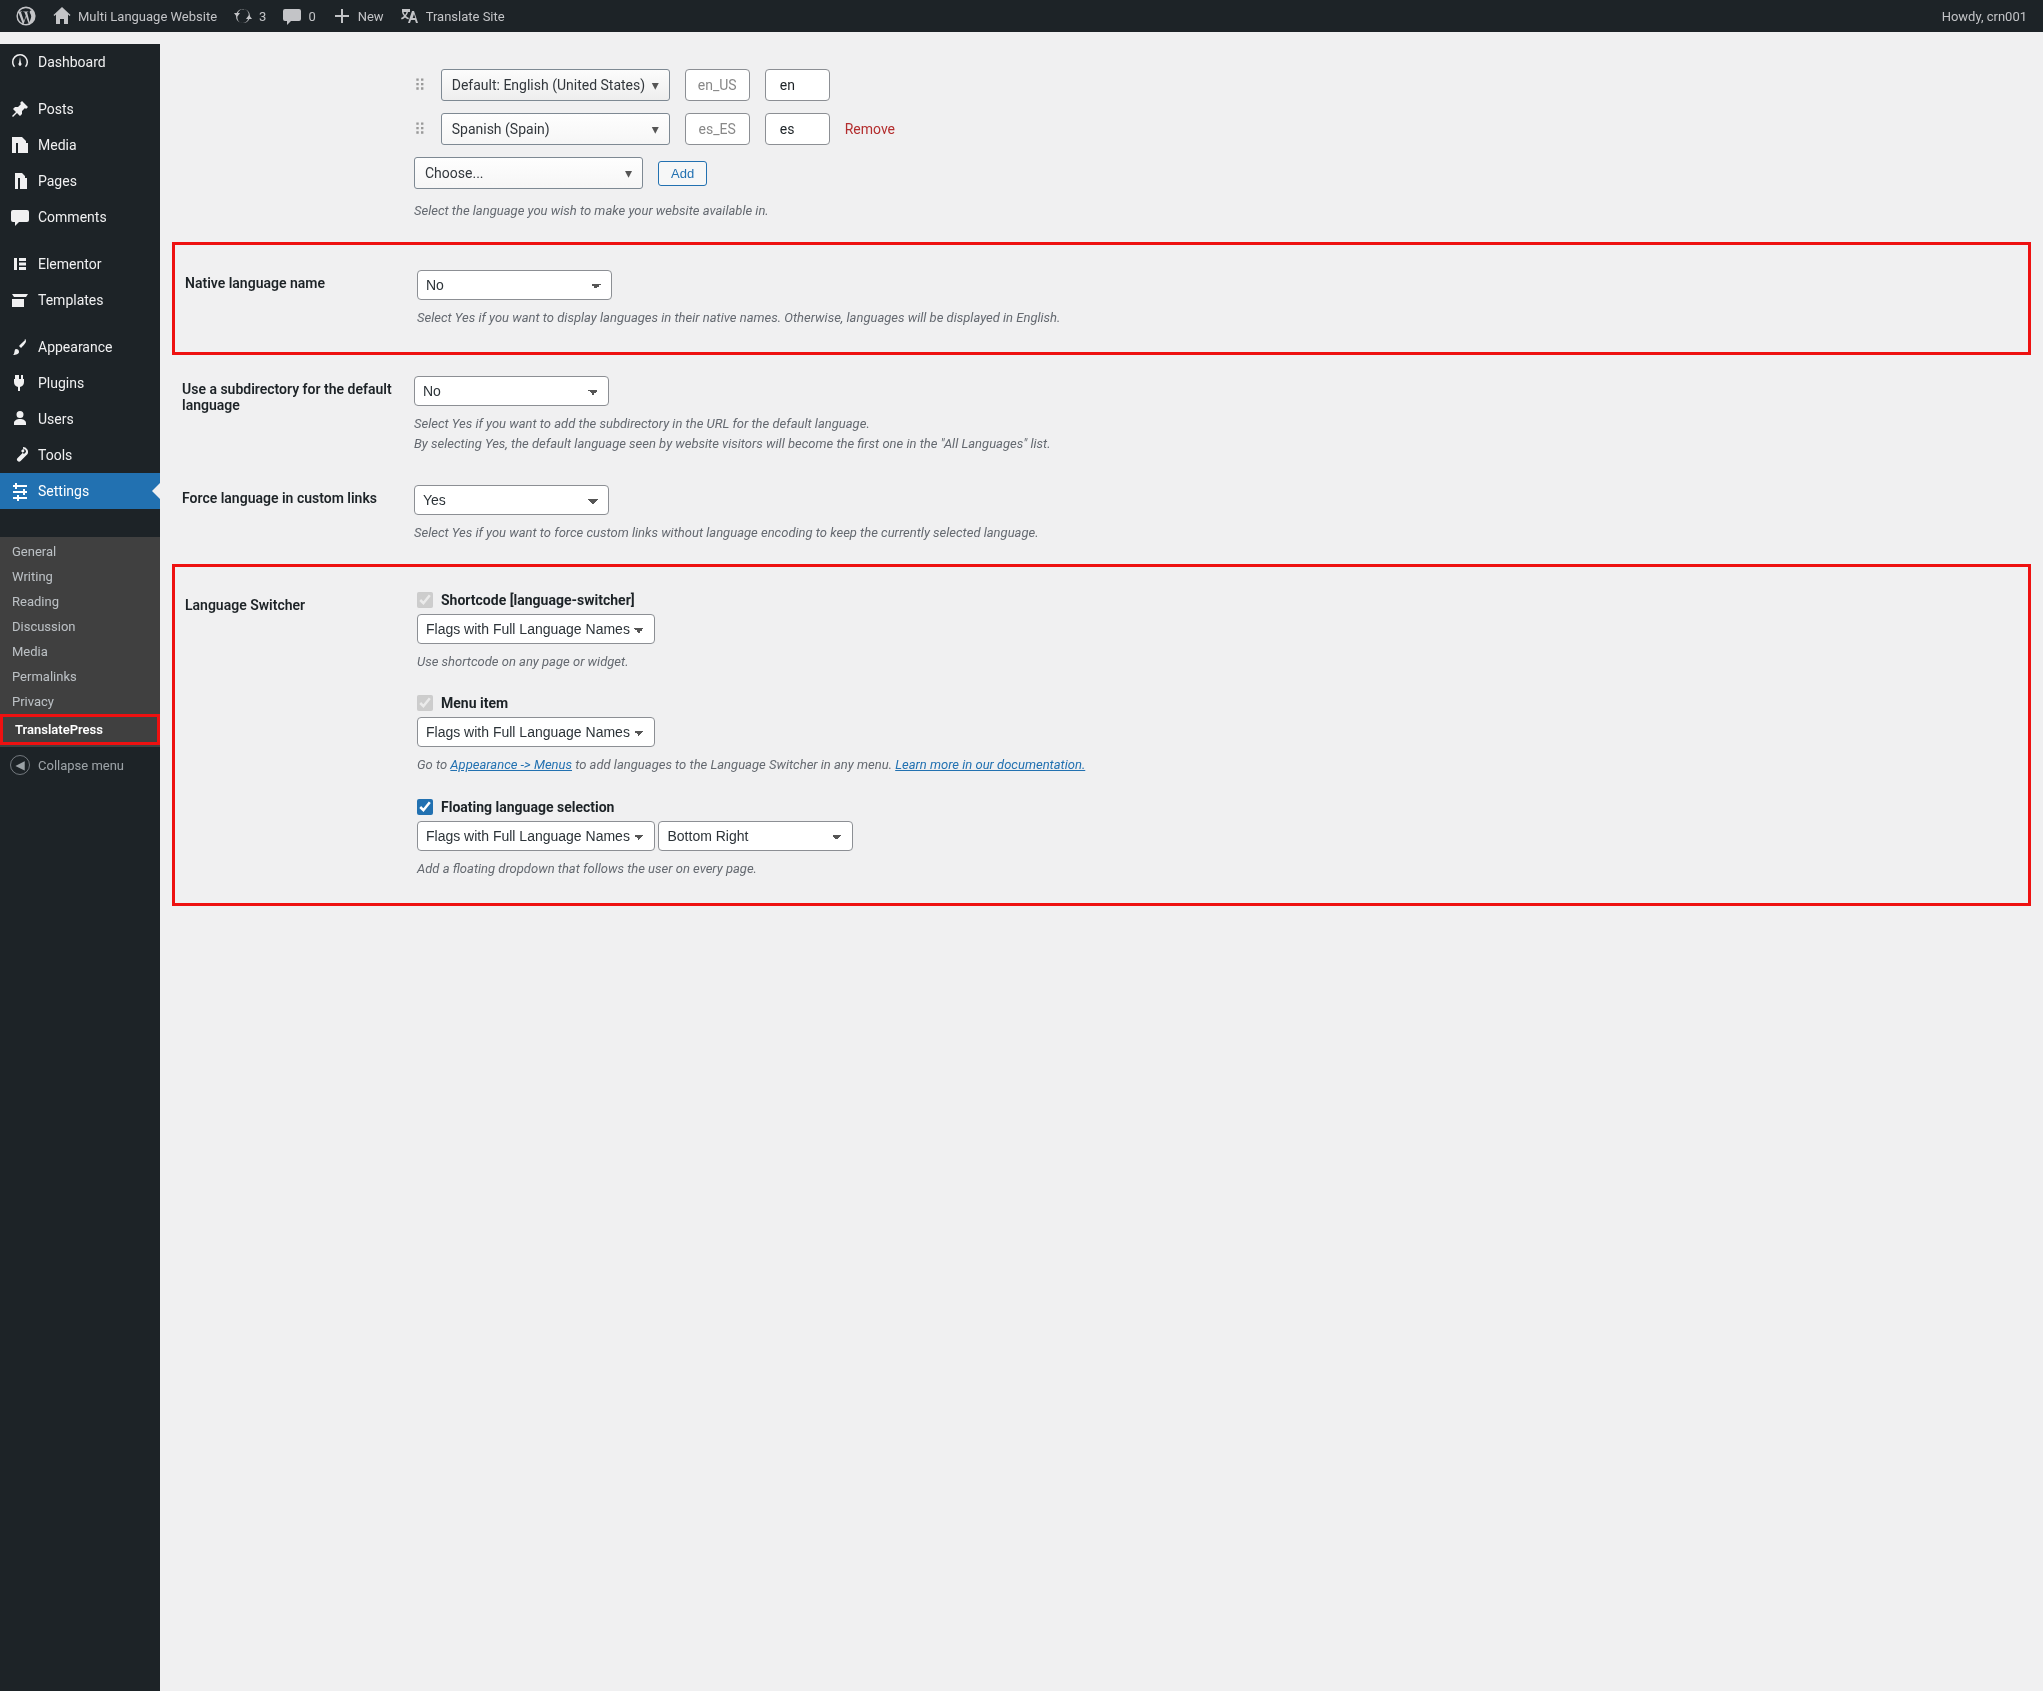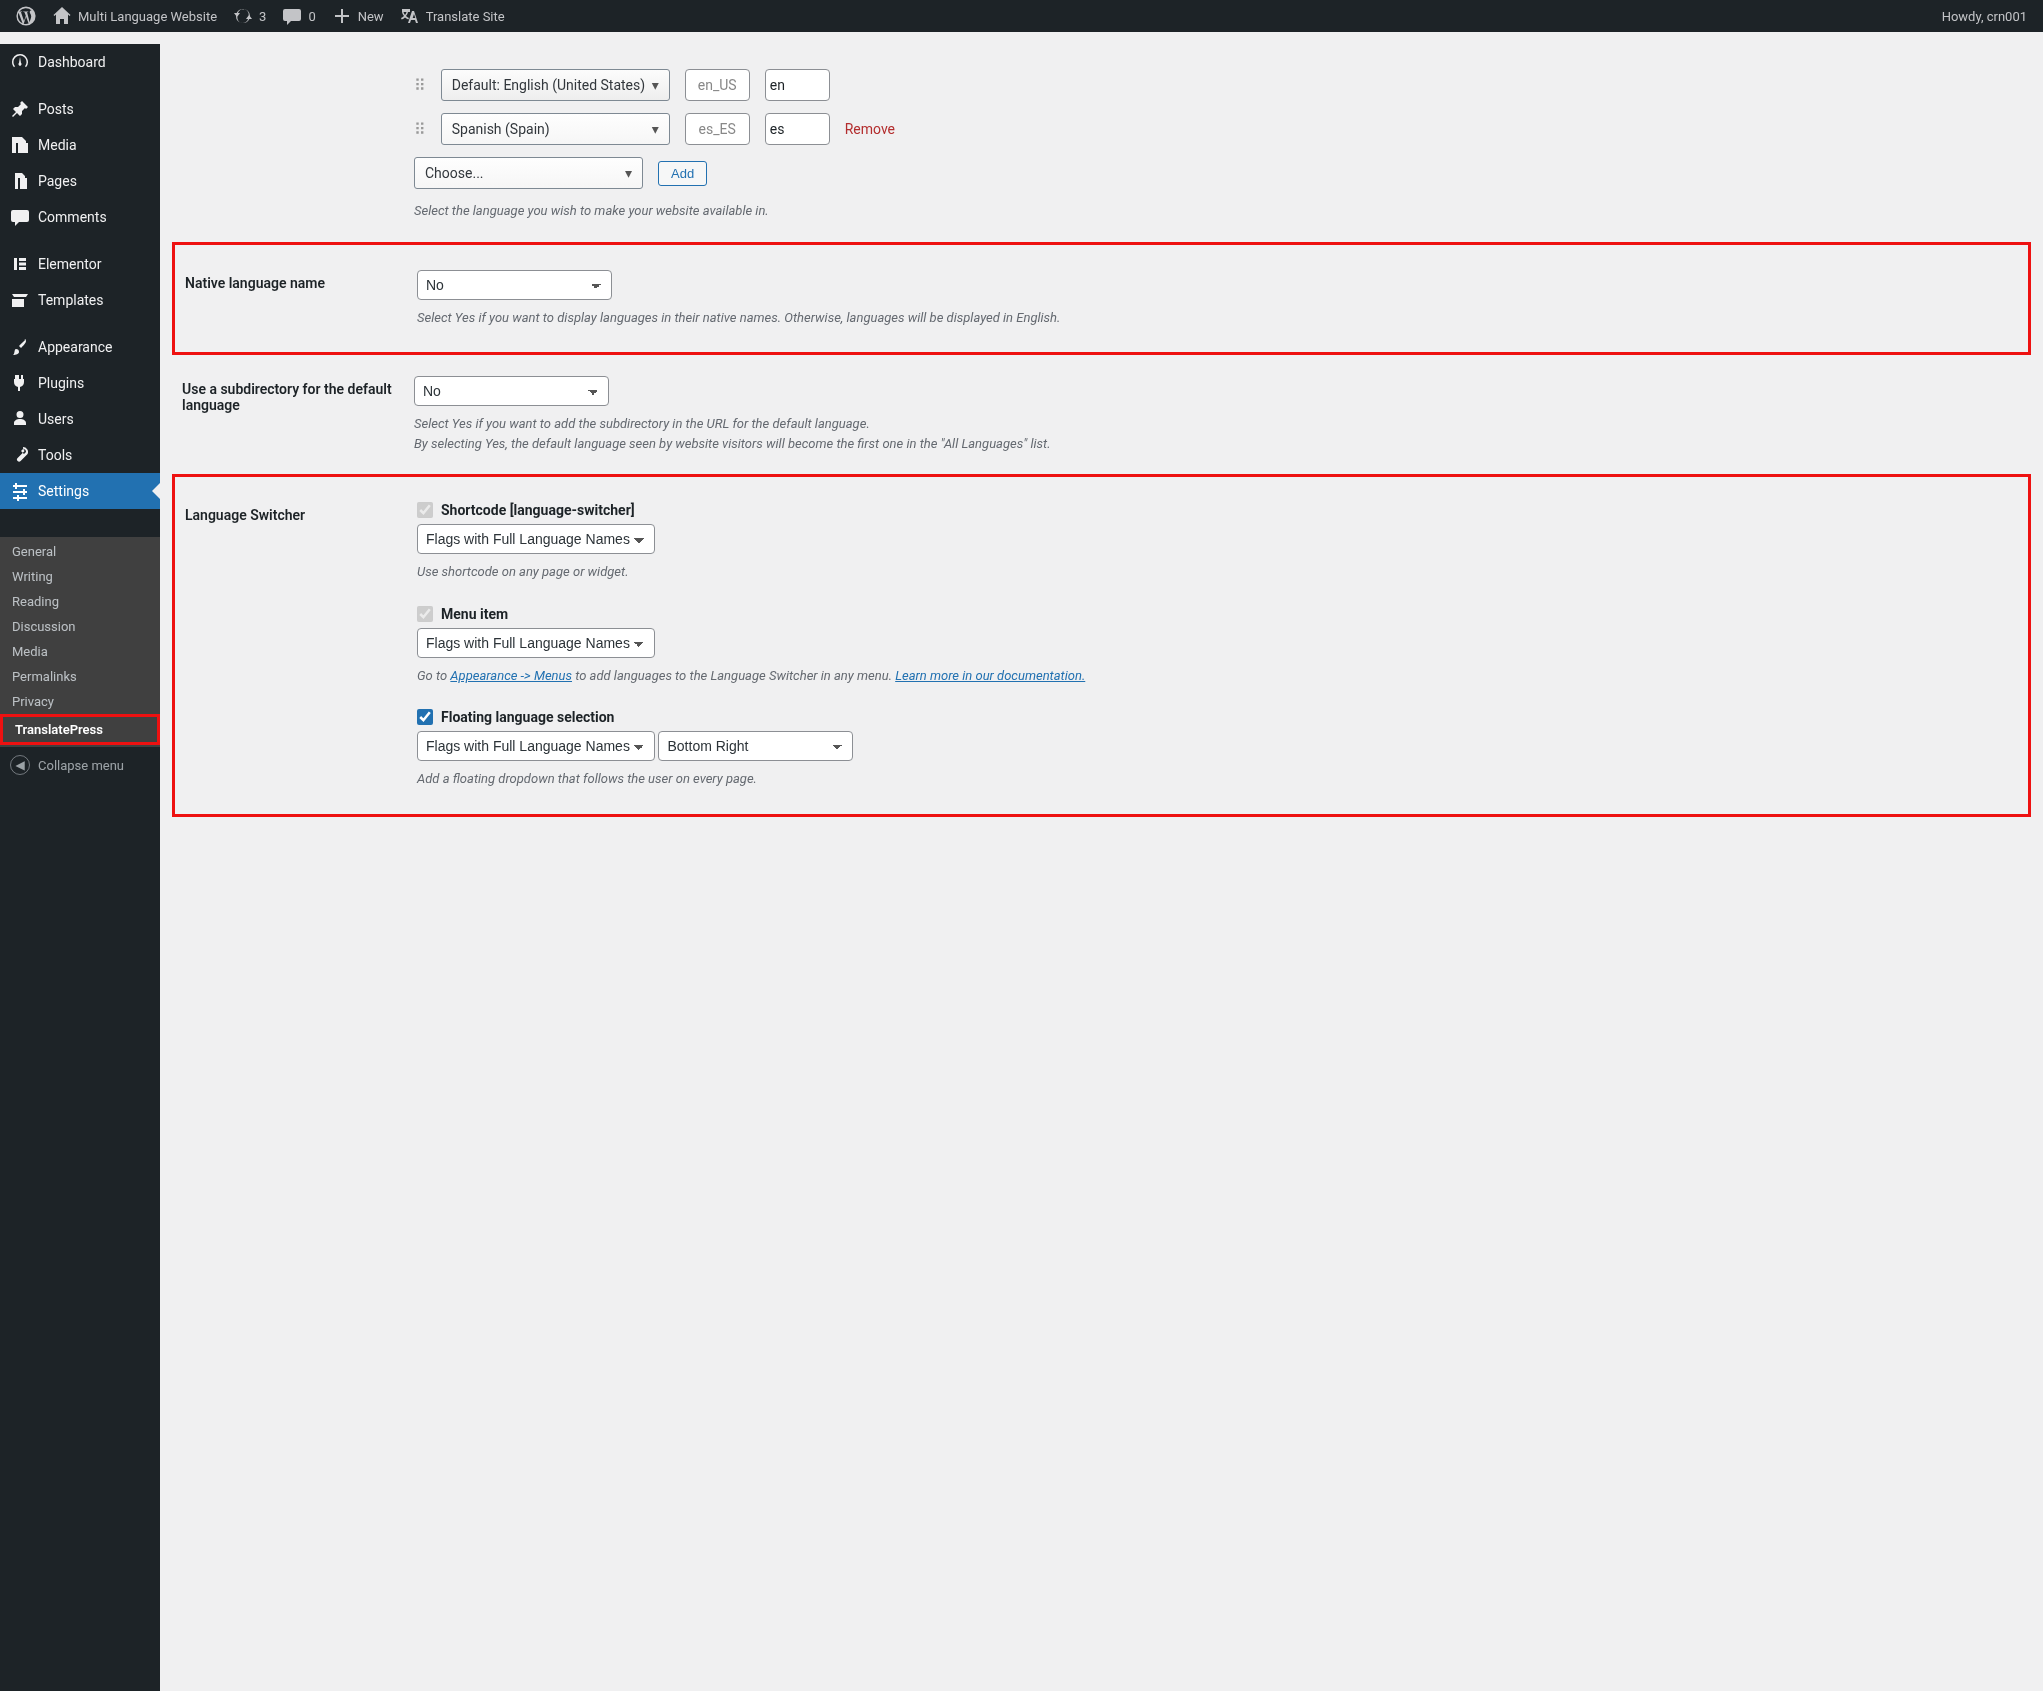--- a/index.html
+++ b/index.html
@@ -65,21 +65,21 @@
   .description { font-style: italic; color: #646970; margin-top: 8px; font-size: 13px; line-height: 1.5;}
   select, input[type=text] {
     height: 30px; border: 1px solid #8c8f94; border-radius: 4px; background: #fff;
     padding: 0 24px 0 8px; font-size: 14px; color: #2c3338;
   }
   select { min-width: 25ch; background-image: linear-gradient(45deg, transparent 50%, #555 50%), linear-gradient(135deg, #555 50%, transparent 50%); background-position: calc(100% - 15px) 13px, calc(100% - 10px) 13px; background-size: 5px 5px; background-repeat: no-repeat; appearance: none;}
   .lang-row { display: flex; align-items: center; gap: 15px; margin-bottom: 12px;}
   .lang-select { width: 229px; height: 32px; border: 1px solid #7e8993; background: linear-gradient(to bottom, #fefefe, #f6f6f6); border-radius: 3px; display:flex; align-items:center; padding: 0 10px; justify-content: space-between; font-size: 14px; color: #32373c;}
   .lang-select .tri { color: #555;}
   .lang-code { width: 65px; height: 32px; border: 1px solid #8c8f94; border-radius: 4px; text-align:right; display:flex; align-items:center; justify-content:center; color: #888; background: #fff; font-size: 14px;}
-  .lang-slug { width: 65px; height: 32px; border: 1px solid #8c8f94; border-radius: 4px; padding: 0 4px; display:flex; align-items:center; font-size: 14px; background: #fff;}
+  .lang-slug { width: 65px; height: 32px; border: 1px solid #8c8f94; border-radius: 4px; padding: 0 14px; display:flex; align-items:center; font-size: 14px; background: #fff;}
   .drag-handle { color: #999; cursor: grab; font-size: 16px;}
   .remove-link { color: #b32d2e; cursor: pointer; font-size: 14px;}
   .add-btn { border: 1px solid #2271b1; color: #2271b1; background: #f6f7f7; border-radius: 3px; padding: 4px 12px; font-size: 13px; cursor: pointer;}
   .red-highlight { border: 3px solid #e11; padding: 8px; margin: 4px -8px;}
   .chk { display: inline-flex; align-items: center; gap: 8px; margin-bottom: 6px;}
   .chk input { width: 16px; height: 16px; accent-color: #2271b1;}
   a.link { color: #2271b1; text-decoration: underline; font-style: italic;}
   .sub-block { margin-bottom: 24px;}
   .collapse-row { display:flex; align-items:center; gap:8px; padding: 8px 10px; color: rgba(240,246,252,0.6); cursor:pointer; font-size: 13px;}
   .collapse-row .circ { width: 20px; height: 20px; border-radius:50%; border:1px solid rgba(240,246,252,0.4); display:inline-flex; align-items:center; justify-content:center; font-size:12px;}
@@ -296,20 +296,29 @@
       <td>
         <select>
           <option>No</option>
         </select>
         <p class="description">
           <span>Select Yes if you want to add the subdirectory in the URL for the default language.</span><br>
           <span>By selecting Yes, the default language seen by website visitors will become the first one in the "All Languages" list.</span>
         </p>
       </td>
     </tr>
+    <tr>
+      <th>Force language in custom links</th>
+      <td>
+        <select>
+          <option>Yes</option>
+        </select>
+        <p class="description">Select Yes if you want to force custom links without language encoding to keep the currently selected language.</p>
+      </td>
+    </tr>
   </tbody>
     </table>
 
   <div class="red-highlight">
   <table class="form-table">
     <tbody>
           <tr>
       <th>Language Switcher</th>
       <td>
         <div class="sub-block">

